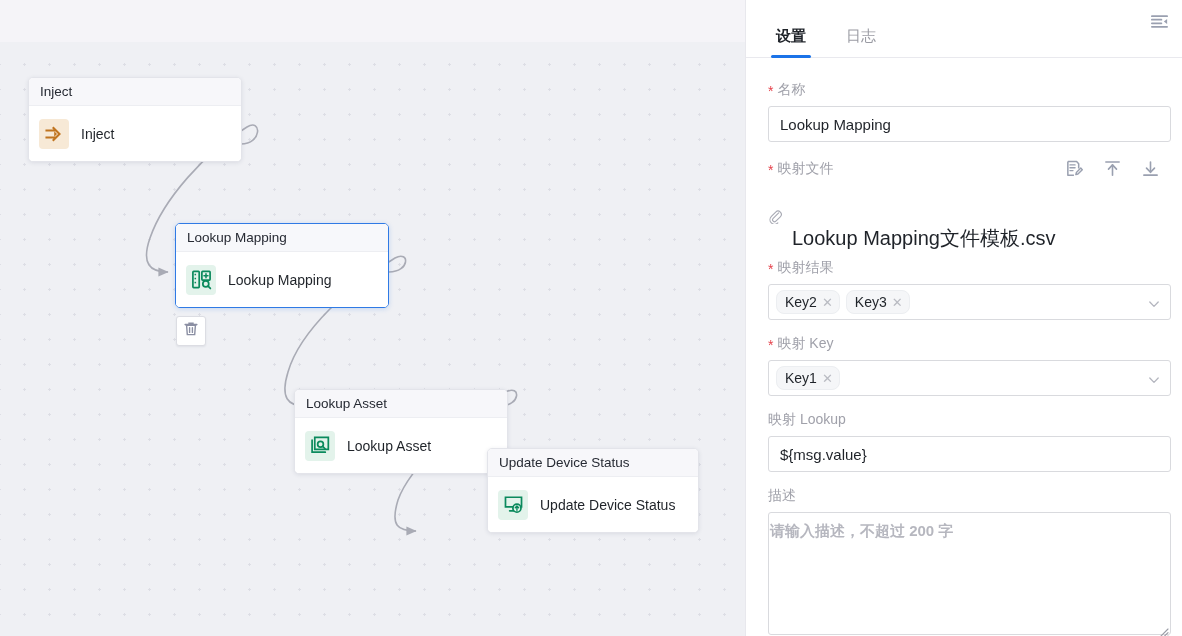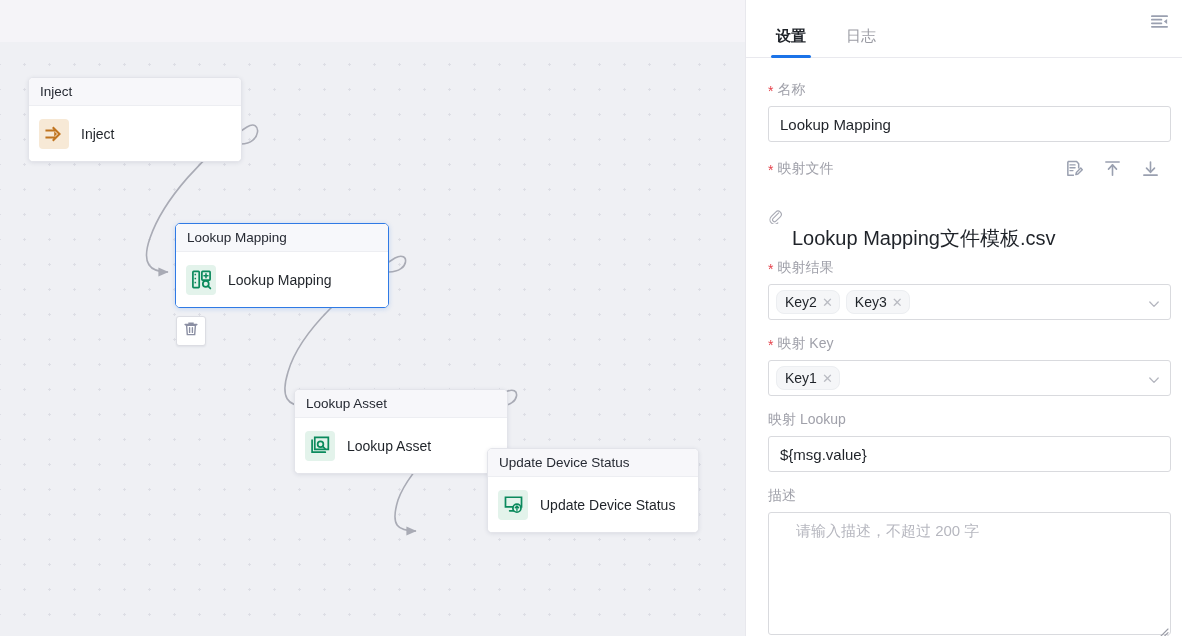--- a/index.html
+++ b/index.html
@@ -197,26 +197,27 @@
     position: absolute; right: 10px; top: 50%;
     transform: translateY(-50%);
     width: 12px; height: 12px;
   }
 
   .ta-wrap { position: relative; width: 403px; }
   textarea.tarea {
     width: 403px; height: 123px;
     border: 1px solid #d9dade;
     border-radius: 3px;
-    padding: 9px 27px;
+    padding: 9px 1px;
     font-size: 15px;
     color: #6d28d9;
     font-family: "Liberation Sans", "DejaVu Sans", sans-serif;
     resize: none;
     outline: none;
+    font-weight: bold;
   }
   textarea.tarea::placeholder { color: #b6b7bf; }
   .resize-grip {
     position: absolute; right: 2px; bottom: 3px;
     width: 12px; height: 12px; pointer-events: none;
   }
   .sp14 { height: 14px; }
   .sp16 { height: 16px; }
 </style>
 </head>

